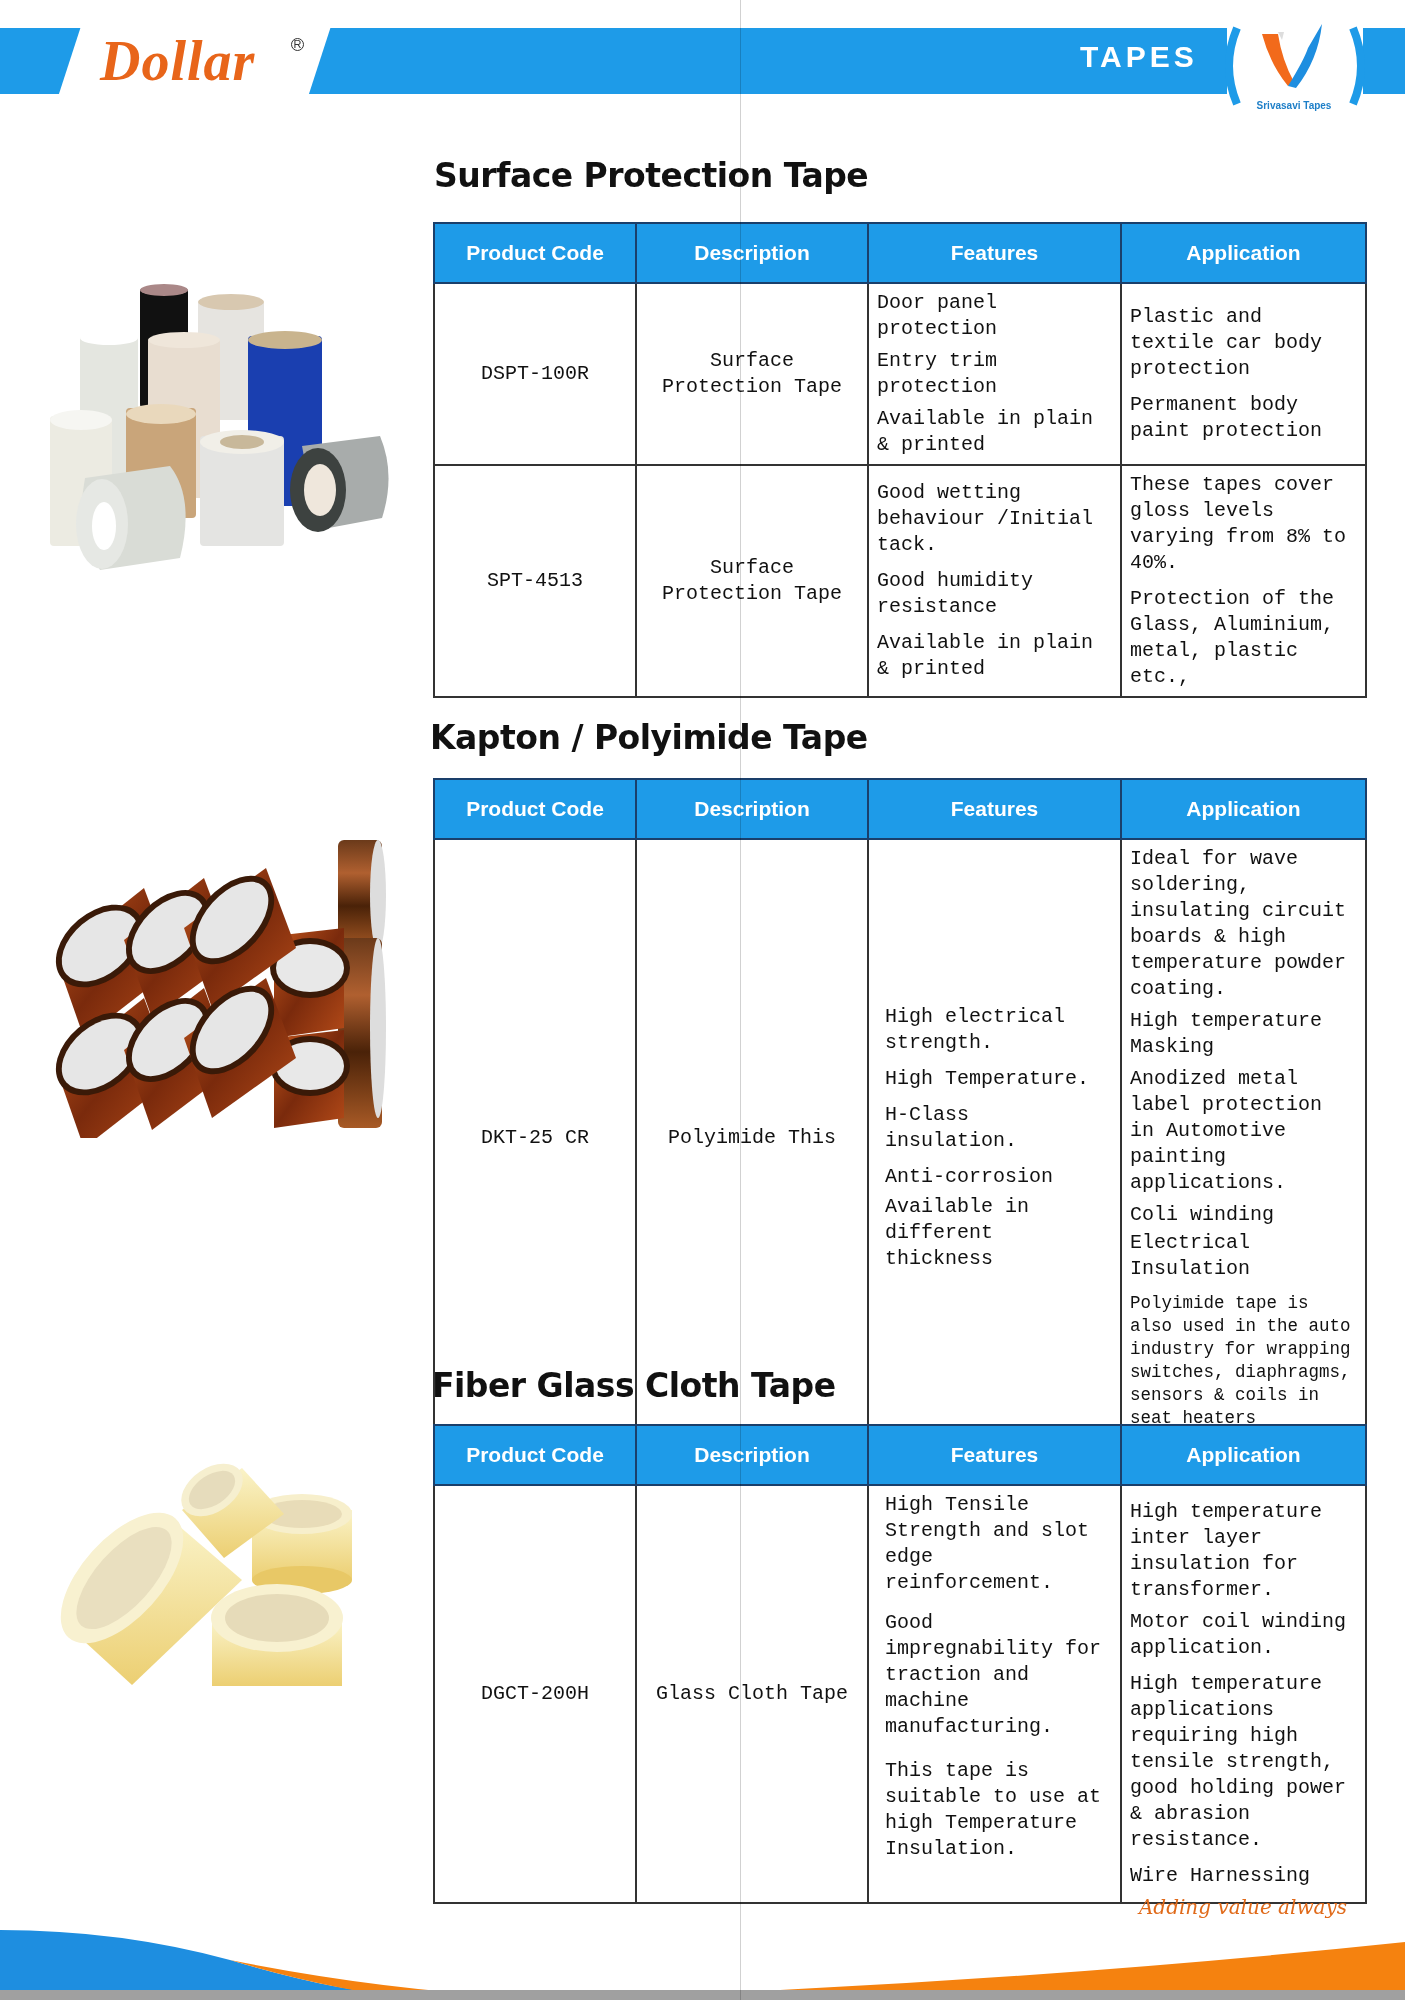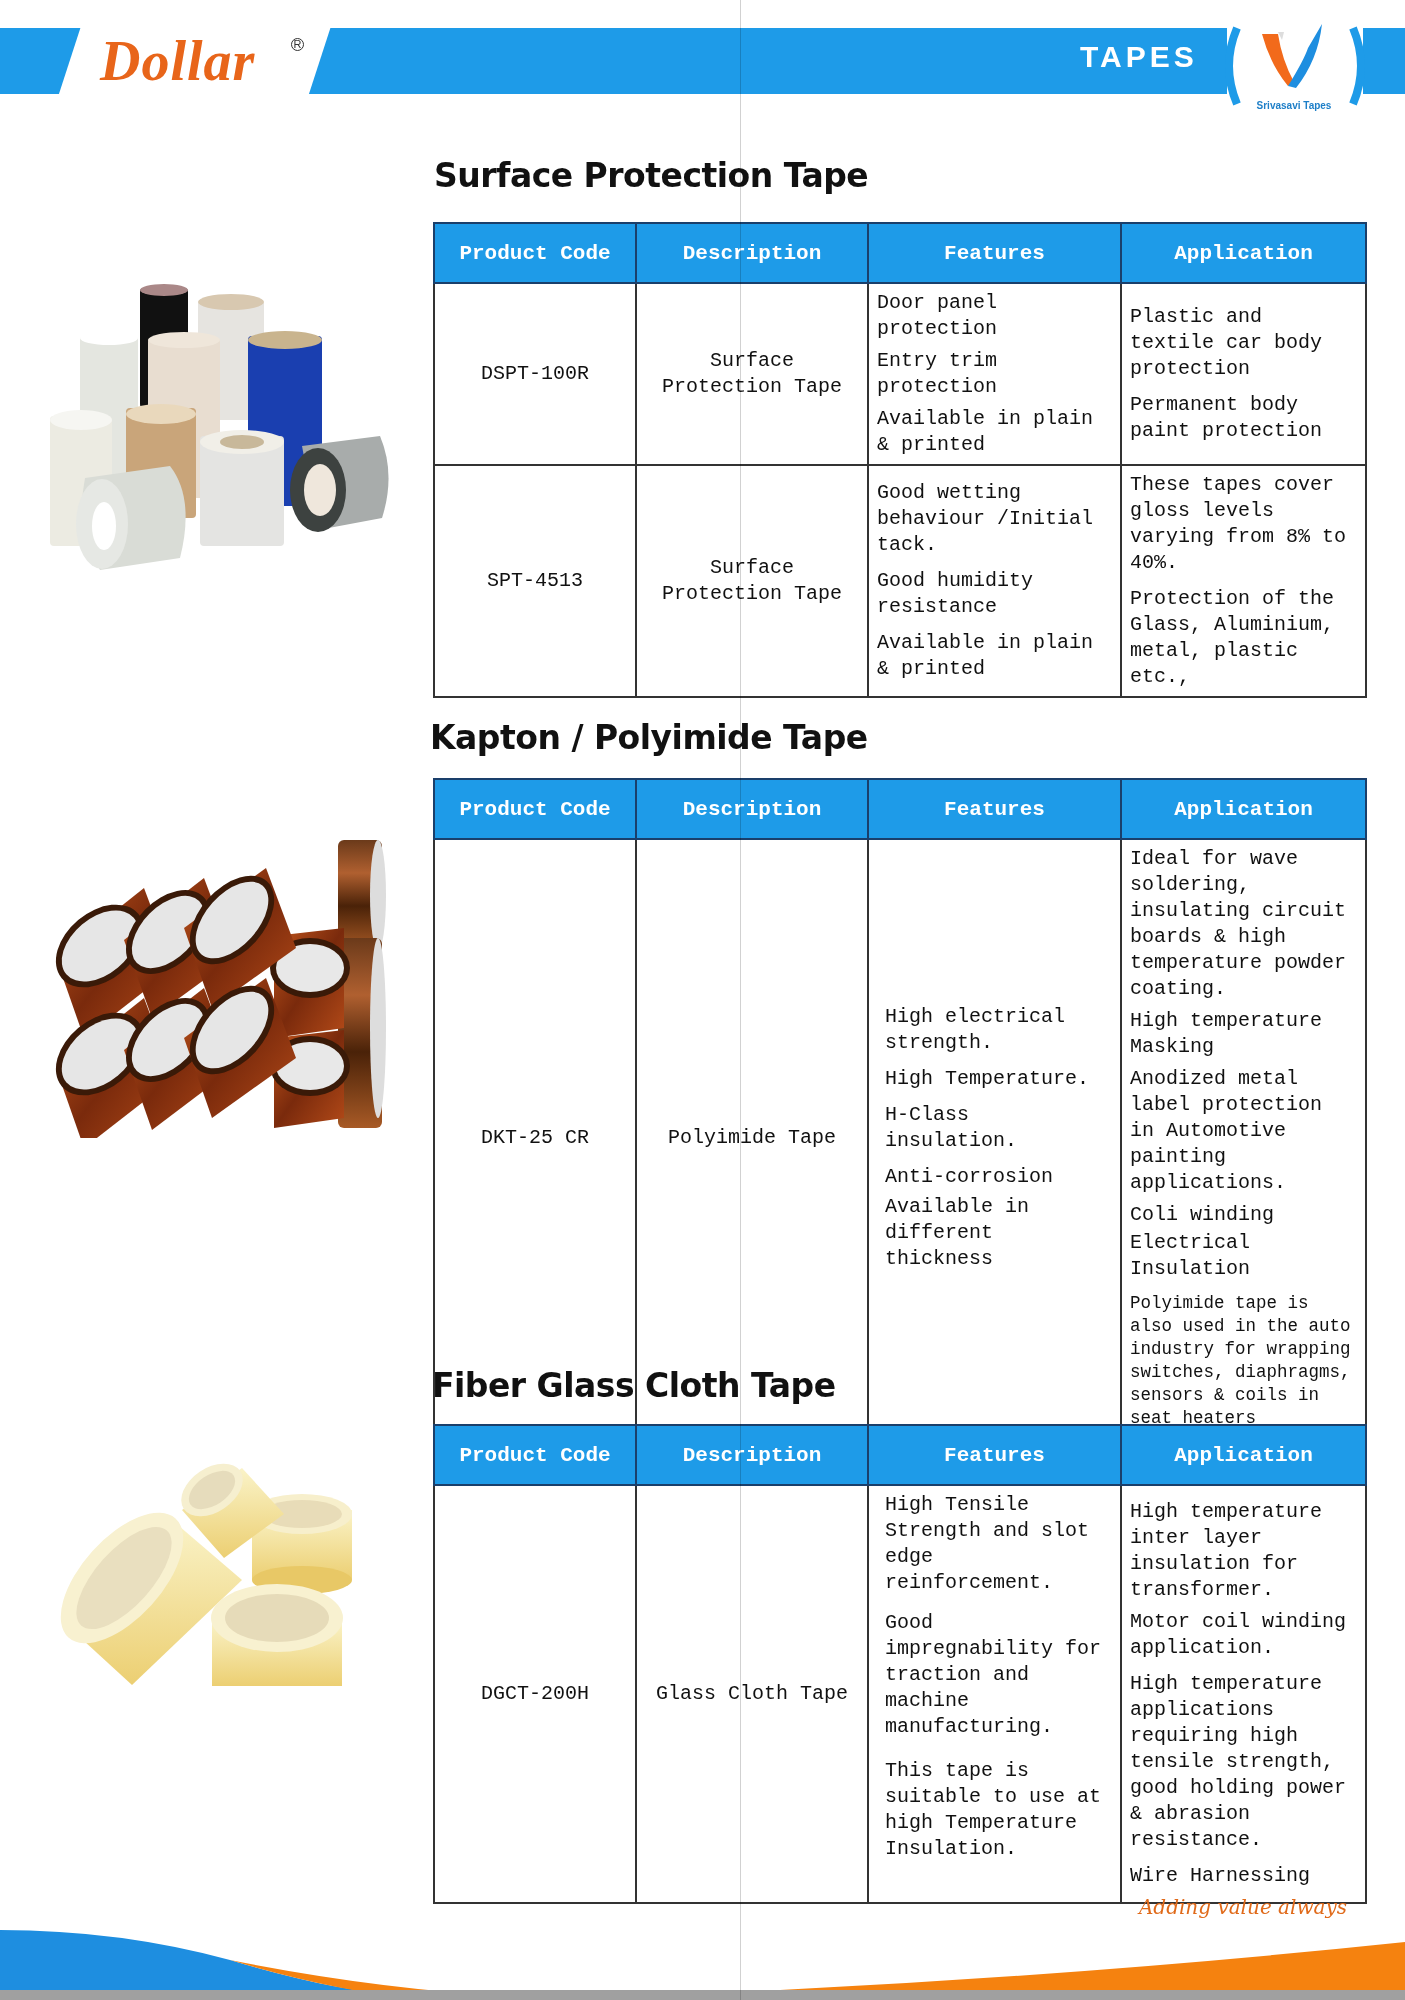--- a/index.html
+++ b/index.html
@@ -17,21 +17,21 @@
     width:11px; height:11px; line-height:11px; text-align:center; }
   .tapes-text { left:1080px; top:40px; font-size:30px; font-weight:bold; color:#fff; letter-spacing:4px; }
   .badge-logo { left:1252px; top:20px; width:84px; height:72px; }
   .badge-caption { left:1252px; top:100px; width:84px; text-align:center; font-size:10px; color:#1e7fc8; font-weight:bold; }
 
   
   .sec-title { font-family:"DejaVu Sans", sans-serif; font-weight:bold; font-size:33px; color:#111; letter-spacing:-0.5px; }
 
   
   table.spec { position:absolute; border-collapse:collapse; table-layout:fixed; }
-  table.spec th { background:#1e9be8; color:#fff; font-family:Liberation Mono, monospace; font-weight:bold;
+  table.spec th { background:#1e9be8; color:#fff; font-family:Liberation Sans, sans-serif; font-weight:bold;
     font-size:21px; height:58px; border:2px solid #1a3f6b; text-align:center; padding:0 4px; }
   table.spec td { border:2px solid #333; vertical-align:middle; font-family:Liberation Mono, monospace;
     font-size:20px; line-height:26px; color:#111; padding:6px 8px; }
   td.c-code, td.c-desc { text-align:center; }
   td.c-feat, td.c-app { text-align:left; }
   .item { margin:0 0 10px 0; }
   .item:last-child { margin-bottom:0; }
   .item.small { font-size:17.5px; line-height:23px; }
 
   
@@ -217,21 +217,21 @@
     <tr>
       <th>Product Code</th>
       <th>Description</th>
       <th>Features</th>
       <th>Application</th>
     </tr>
   </thead>
   <tbody>
     <tr style="height:460px;">
       <td class="c-code">DKT-25 CR</td>
-      <td class="c-desc">Polyimide Tape</td>
+      <td class="c-desc">Polyimide This</td>
       <td class="c-feat" style="padding-left:16px;">
         <div class="item">High electrical strength.</div>
         <div class="item">High Temperature.</div>
         <div class="item">H-Class insulation.</div>
         <div class="item" style="margin-bottom:4px">Anti-corrosion</div>
         <div class="item">Available in different thickness</div>
       </td>
       <td class="c-app">
         <div class="item" style="margin-bottom:6px">Ideal for wave soldering, insulating circuit boards &amp; high temperature powder coating.</div>
         <div class="item" style="margin-bottom:6px">High temperature Masking</div>

